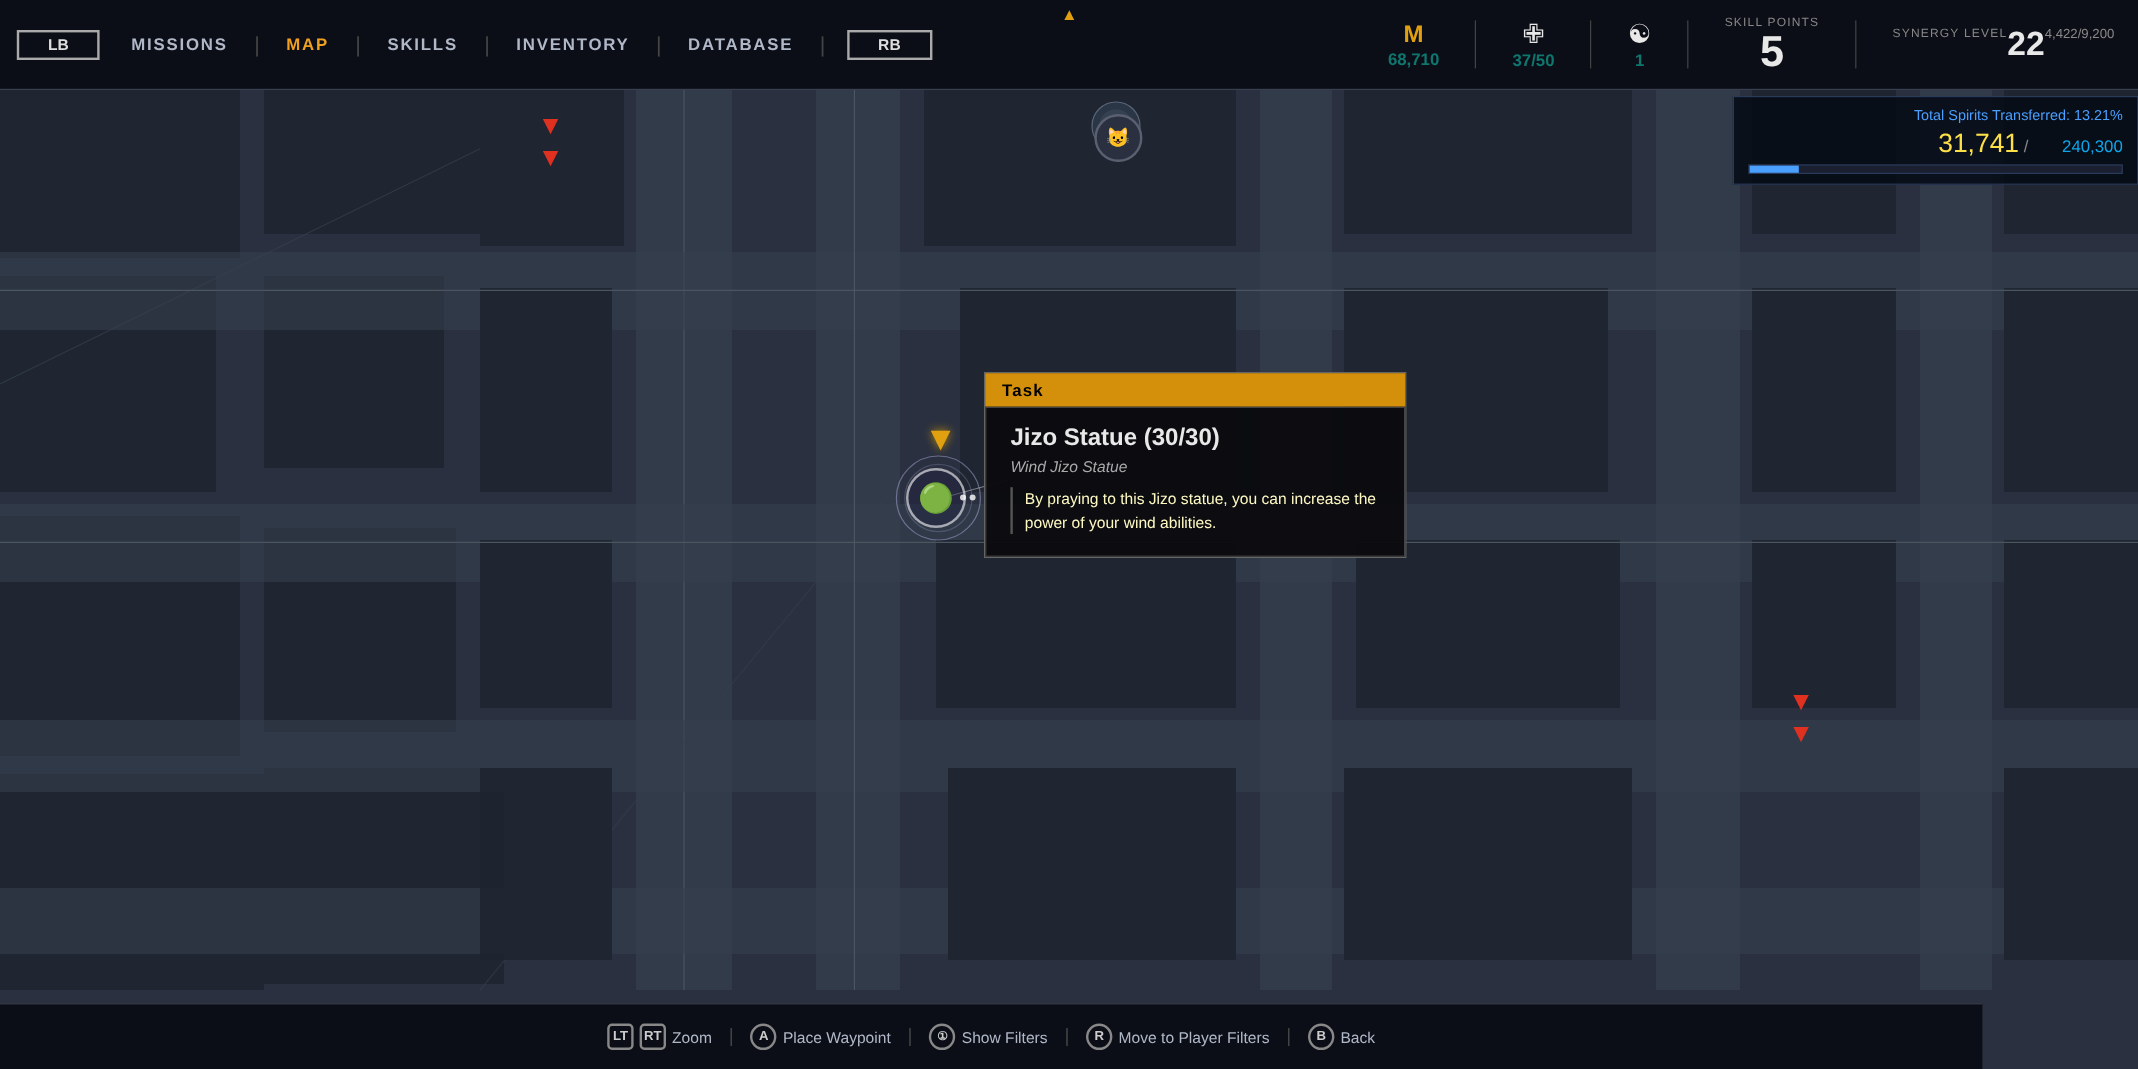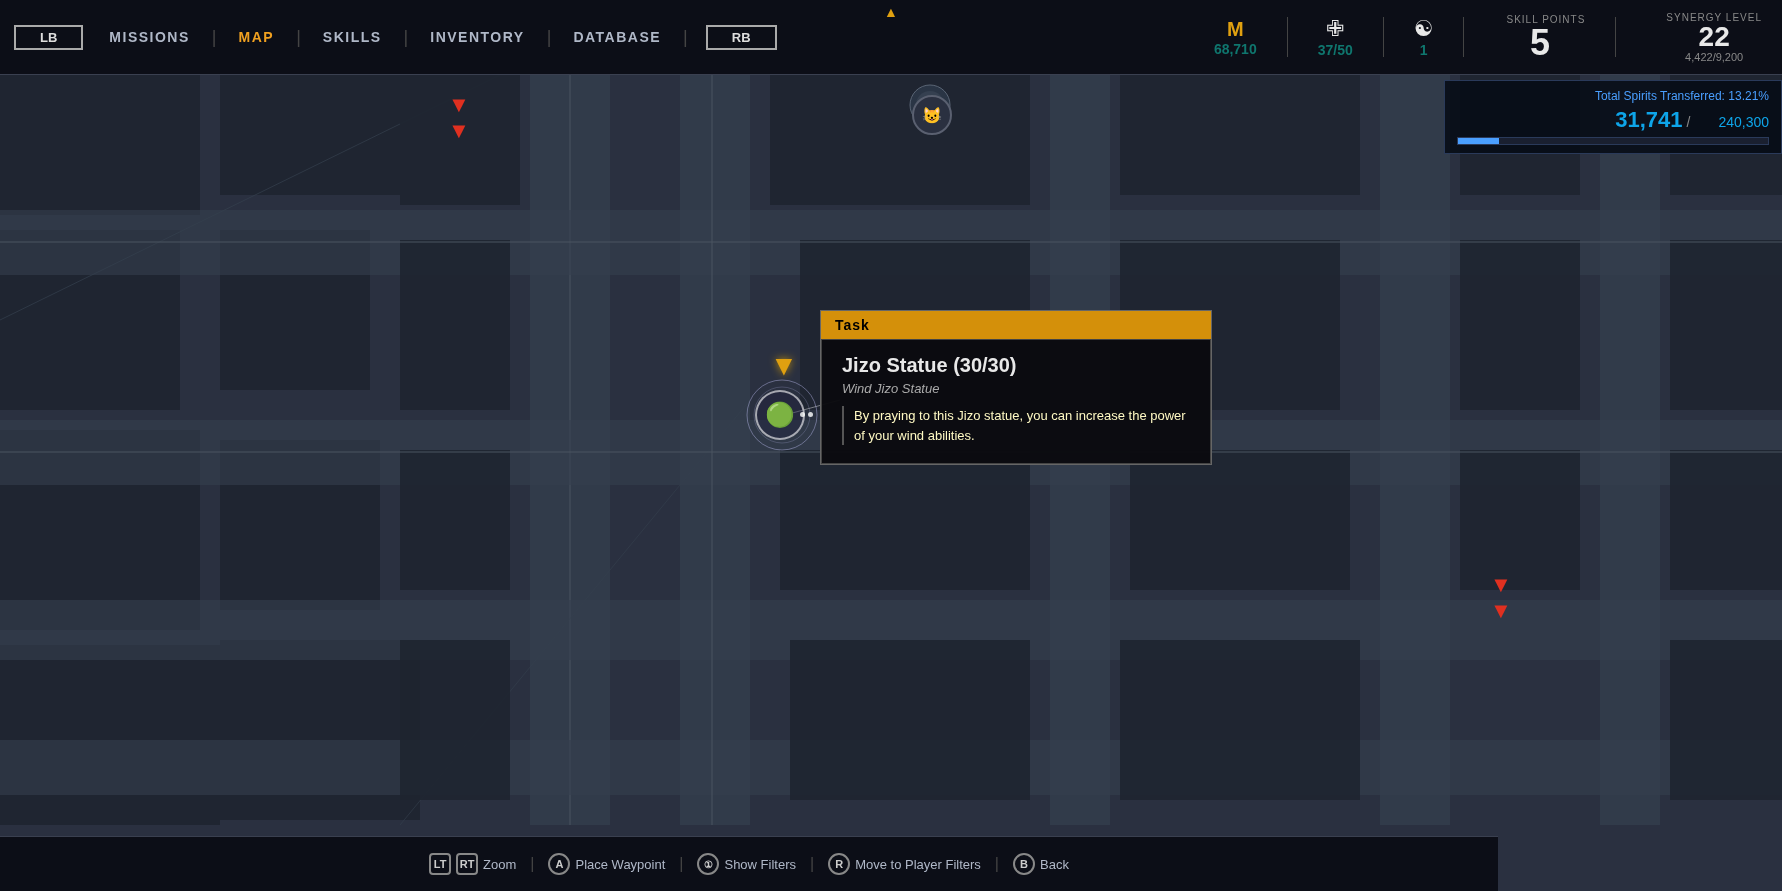--- a/index.html
+++ b/index.html
@@ -106,35 +106,32 @@
       display: flex;
       flex-direction: column;
       align-items: center;
     }
 
     .skill-points-label {
       font-size: 10px;
       color: #888;
       letter-spacing: 1px;
       text-transform: uppercase;
-      margin-left: 12px;
     }
 
     .skill-points-value {
       font-size: 36px;
       color: #e8e8e8;
       font-weight: bold;
       line-height: 1;
     }
 
     .synergy-block {
       display: flex;
-      flex-direction: column;
-      align-items: center;
-      margin-left: 20px;
+      align-items: flex-start;
     }
 
     .synergy-label {
       font-size: 10px;
       color: #888;
       letter-spacing: 1px;
       text-transform: uppercase;
     }
 
     .synergy-value {
@@ -163,22 +160,22 @@
 
     .spirits-title {
       font-size: 12px;
       color: #4a9fff;
       text-align: right;
       margin-bottom: 4px;
     }
 
     .spirits-value {
       font-size: 22px;
-      color: #0ea5e9;
-      font-weight: bold;
+      color: #fde047;
+      font-weight: normal;
       text-align: right;
     }
 
     .spirits-bar-container {
       width: 100%;
       height: 8px;
       background: #1a2030;
       margin-top: 4px;
       border: 1px solid #2a3a5a;
     }
@@ -186,21 +183,21 @@
     .spirits-bar-fill {
       height: 100%;
       background: #4a9fff;
     }
 
     
     #task-tooltip {
       position: absolute;
       top: 310px;
       left: 820px;
-      width: 392px;
+      width: 352px;
       z-index: 200;
       border: 1px solid #666;
     }
 
     .tooltip-header {
       background: #d4900a;
       padding: 6px 14px;
       font-size: 14px;
       font-weight: bold;
       color: #000;
@@ -283,21 +280,21 @@
     .map-marker-red::before {
       content: '▼';
       color: #e03020;
       font-size: 22px;
     }
 
     
     #bottom-bar {
       position: absolute;
       bottom: 0; left: 0;
-      width: 1498px;
+      width: 1652px;
       height: 55px;
       background: rgba(10,12,20,0.92);
       border-top: 1px solid #3a4050;
       display: flex;
       align-items: center;
       justify-content: center;
       gap: 6px;
       z-index: 100;
     }
 

